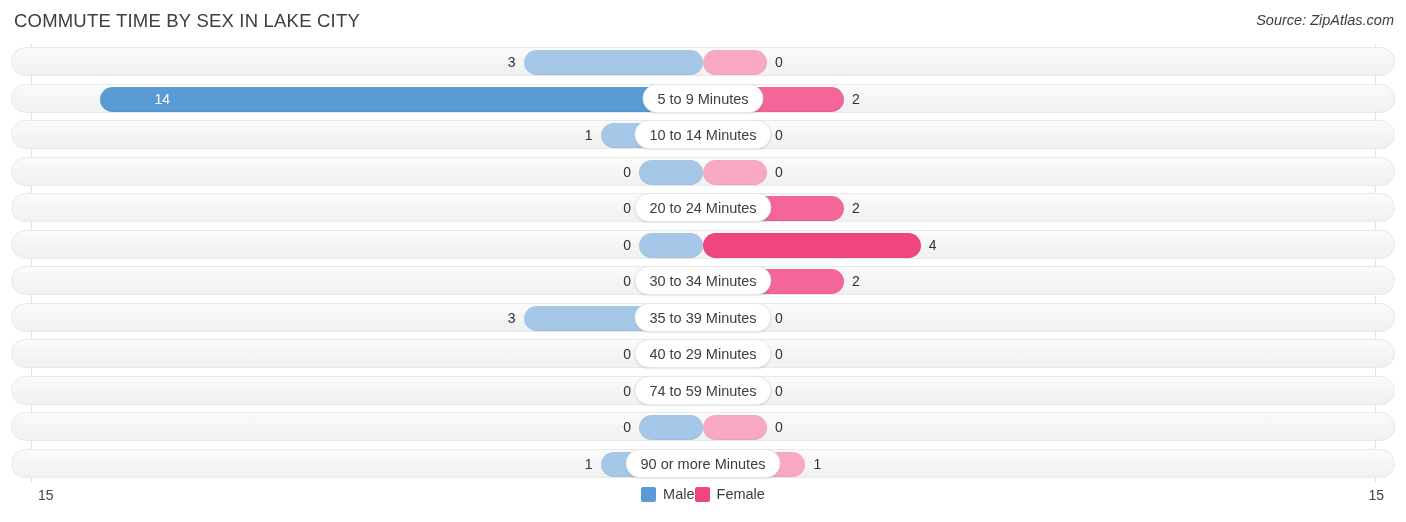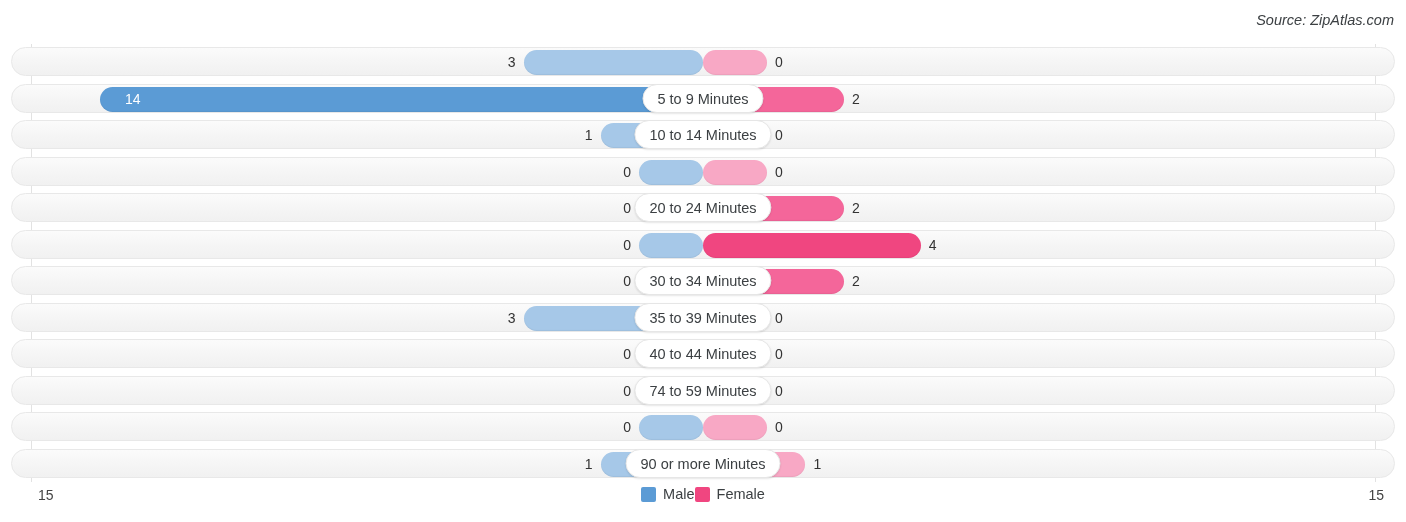--- a/index.html
+++ b/index.html
@@ -183,20 +183,21 @@
   }
   .legend-label {
     font-size: 14.5px;
     color: #3c4043;
   }
 </style>
 </head>
 <body>
 
 <div class="header">
+  <div class="chart-title">COMMUTE TIME BY SEX IN LAKE CITY</div>
   <div class="source">Source: ZipAtlas.com</div>
 </div>
 
 <div class="plot">
   <div class="gridline left"></div>
   <div class="gridline right"></div>
   <div class="rows" id="rows-container">
       <div class="row">
         <div class="track"></div>
         <div class="half half-left">
@@ -205,21 +206,21 @@
         </div>
         <div class="half half-right">
           <div class="bar bar-right " style="width: 64px;"></div>
           <div class="val val-right" style="left: 72px; width: 40px;">0</div>
         </div>
       </div>
       <div class="row">
         <div class="track"></div>
         <div class="half half-left">
           <div class="bar bar-left strong" style="width: 602.533px;"></div>
-          <div class="val val-left inside" style="left: 125px; text-align: left; width: 60px;">14</div>
+          <div class="val val-left inside" style="left: 110px; text-align: right; width: 60px;">14</div>
         </div>
         <div class="half half-right">
           <div class="bar bar-right mid" style="width: 140.933px;"></div>
           <div class="val val-right" style="left: 148.933px; width: 40px;">2</div>
         </div>
         <div class="pill">5 to 9 Minutes</div>
       </div>
       <div class="row">
         <div class="track"></div>
         <div class="half half-left">
@@ -293,21 +294,21 @@
       <div class="row">
         <div class="track"></div>
         <div class="half half-left">
           <div class="bar bar-left " style="width: 64px;"></div>
           <div class="val val-left" style="right: 72px; width: 40px;">0</div>
         </div>
         <div class="half half-right">
           <div class="bar bar-right " style="width: 64px;"></div>
           <div class="val val-right" style="left: 72px; width: 40px;">0</div>
         </div>
-        <div class="pill">40 to 44 Minutes</div>
+        <div class="pill">40 to 29 Minutes</div>
       </div>
       <div class="row">
         <div class="track"></div>
         <div class="half half-left">
           <div class="bar bar-left " style="width: 64px;"></div>
           <div class="val val-left" style="right: 72px; width: 40px;">0</div>
         </div>
         <div class="half half-right">
           <div class="bar bar-right " style="width: 64px;"></div>
           <div class="val val-right" style="left: 72px; width: 40px;">0</div>

